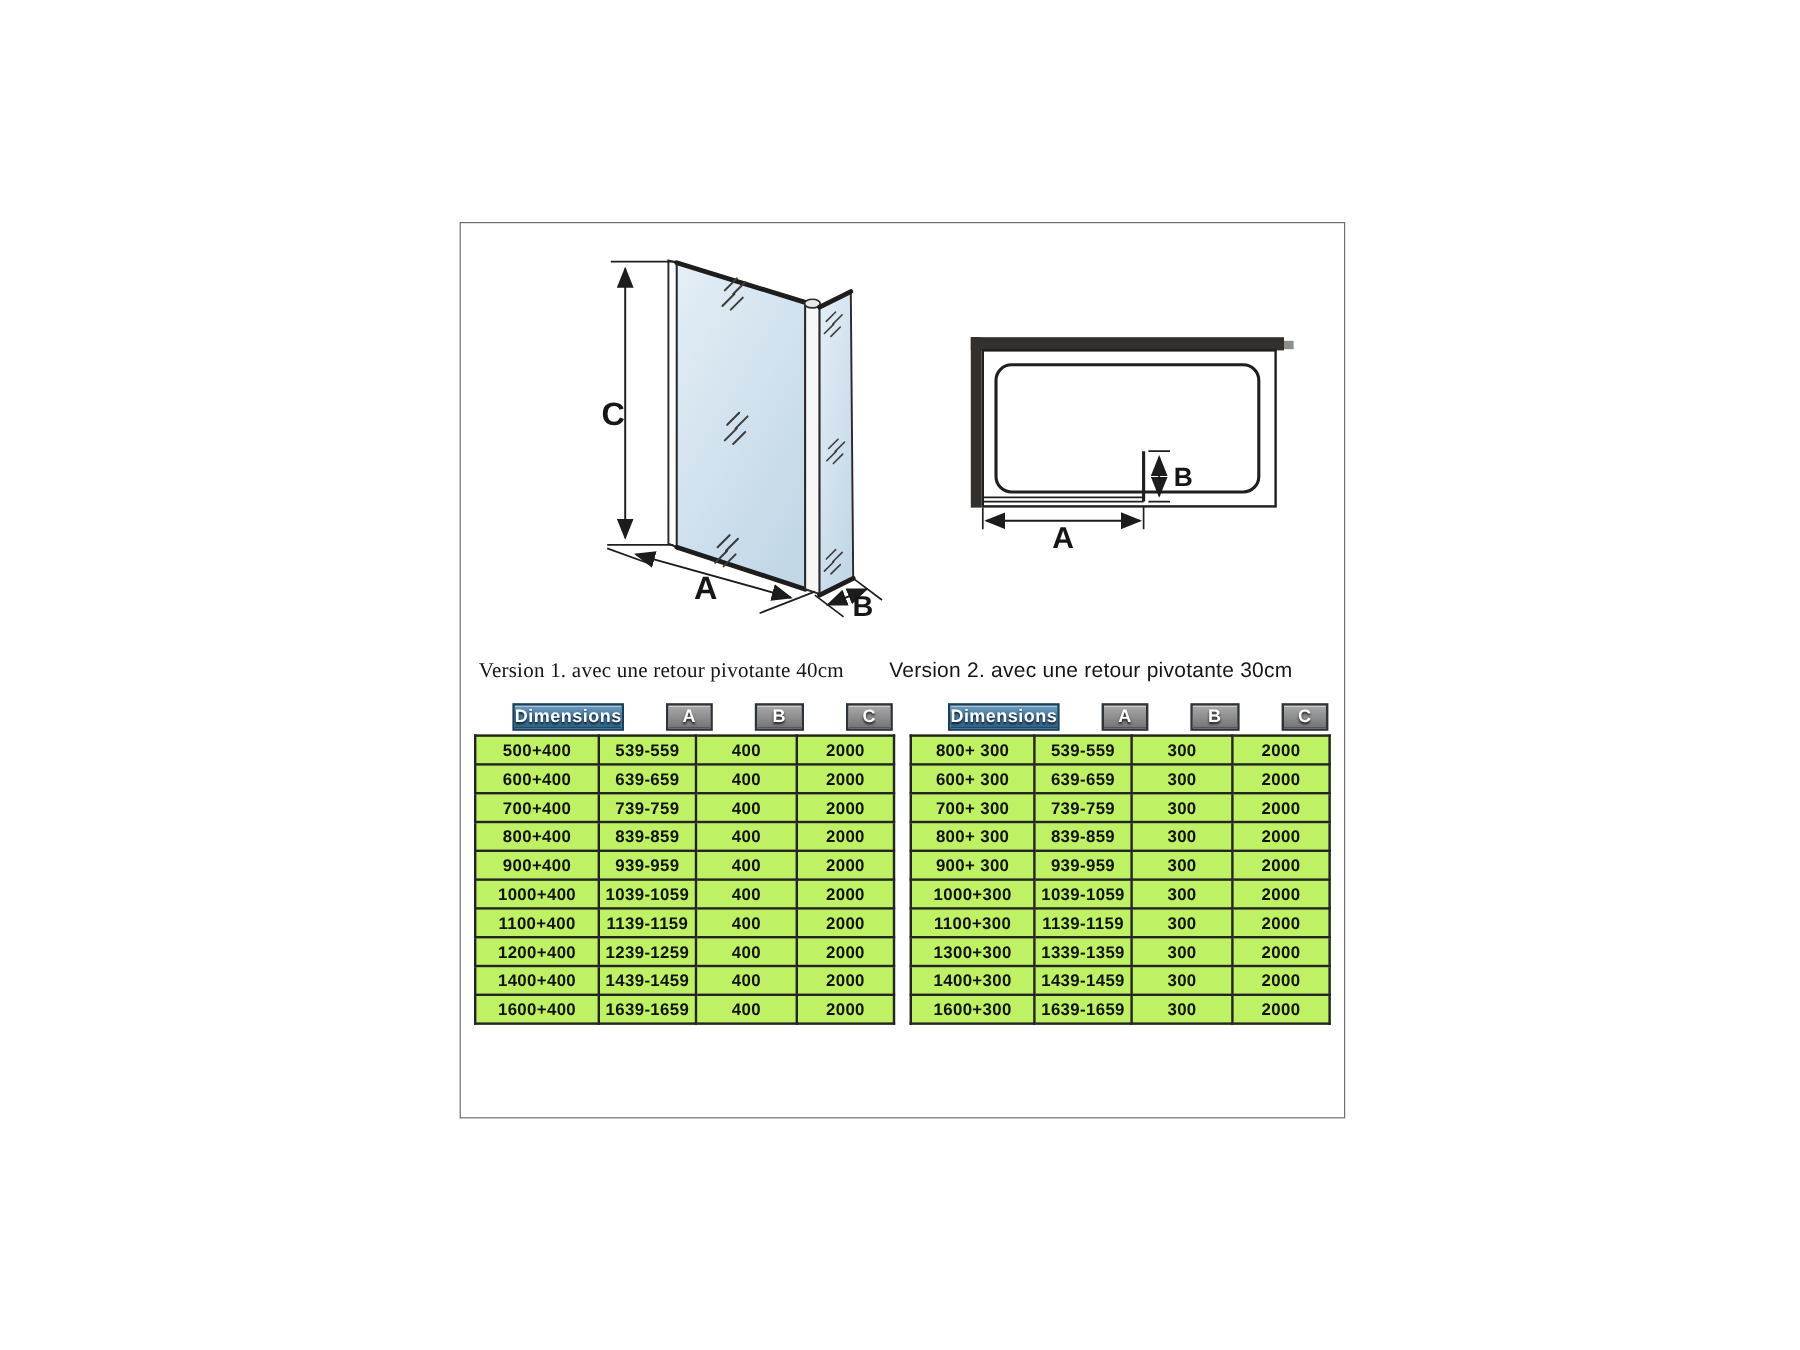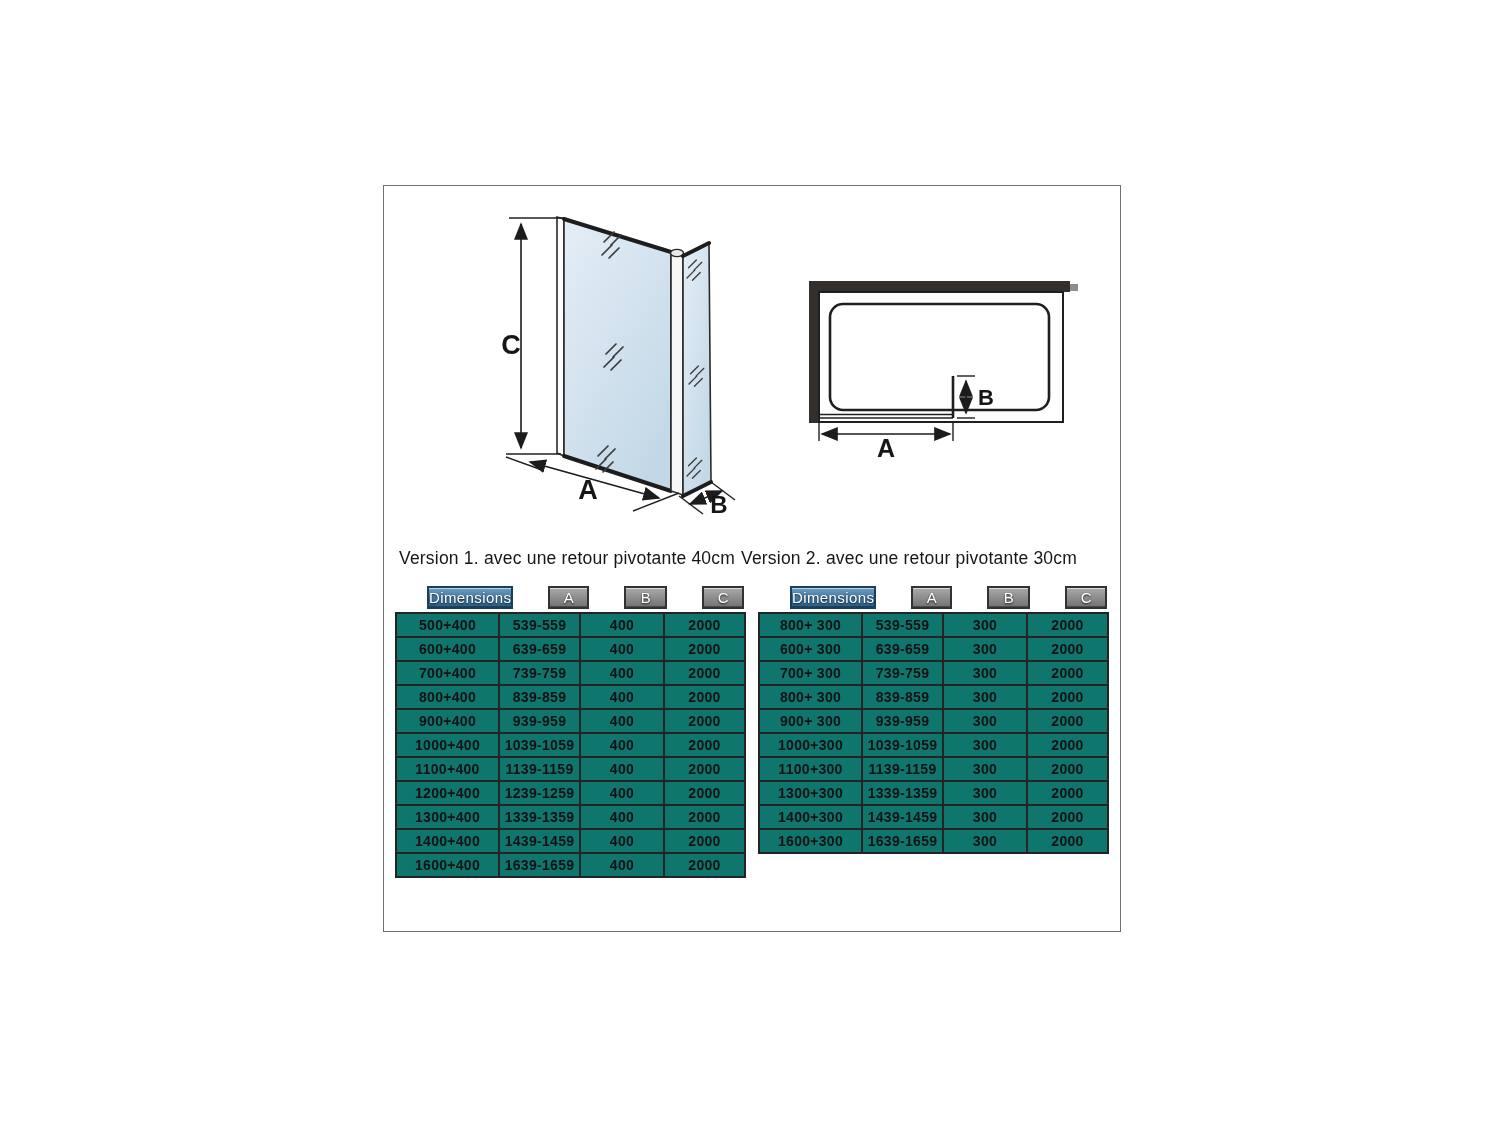--- a/index.html
+++ b/index.html
@@ -11,45 +11,45 @@
     position:absolute; left:383px; top:185px; width:736px; height:745px;
     border:1px solid #6f6f6f; background:#ffffff;
   }
   .diag-left  { position:absolute; left:22px;  top:10px; width:340px; height:330px; }
   .diag-right { position:absolute; left:405px; top:85px; width:320px; height:195px; }
 
   .caption {
     position:absolute; top:362px; font-size:17.5px; color:#161616;
     letter-spacing:0.2px; white-space:nowrap;
   }
-  .caption-1 { left:15px; }
+  .caption-1 { left:15px;font-family:Liberation Serif, serif; }
   .caption-2 { left:357px; }
 
   .dtable { position:absolute; top:400px; width:349px; }
   .dtable-1 { left:11px; }
   .dtable-2 { left:374px; }
 
   .thead { display:flex; gap:3px; height:23px; margin-bottom:3px; }
   .th {
     box-sizing:border-box; display:flex; align-items:center; justify-content:center;
-    color:#ffffff; font-size:15px; font-weight:400; letter-spacing:0.4px;
+    color:#ffffff; font-size:15px; font-weight:700; letter-spacing:0.4px;
     background:linear-gradient(180deg,#aaaaaa 0%,#8f8f8f 48%,#737373 100%);
     border:2px solid #2f3338;
     box-shadow: inset 0 1px 0 rgba(255,255,255,.55), inset 0 -1px 0 rgba(0,0,0,.35);
     text-shadow: 0 1px 2px rgba(0,0,0,.85);
     margin-left: 32px;
   }
   .th-0 { width:101px;
     background:linear-gradient(180deg,#6f9cbd 0%,#447ca6 48%,#2d6088 100%);
     border-color:#16405c; }
   .th-1 { width:78px; }
   .th-2 { width:82px; }
   .th-3 { width:79px; }
 
-  table.data { border-collapse:collapse; table-layout:fixed; width:349px; background:#0f766e; }
+  table.data { border-collapse:collapse; table-layout:fixed; width:349px; background:#bef264; }
   table.data td {
     border:2px solid #242424; height:22px; padding:0;
     font-size:14px; font-weight:700; color:#121212; text-align:center;
     letter-spacing:0.3px; overflow:hidden; white-space:nowrap;
   }
 
   
   .wall        { fill:#332f2d; stroke:none; }
   .wall-tab    { fill:#8d8d8d; stroke:none; }
   .tub-outer   { fill:#ffffff; stroke:#1f1f1f; stroke-width:2; }
@@ -223,26 +223,20 @@
               <td>400</td>
               <td>2000</td>
             </tr>
             <tr>
               <td>1200+400</td>
               <td>1239-1259</td>
               <td>400</td>
               <td>2000</td>
             </tr>
             <tr>
-              <td>1300+400</td>
-              <td>1339-1359</td>
-              <td>400</td>
-              <td>2000</td>
-            </tr>
-            <tr>
               <td>1400+400</td>
               <td>1439-1459</td>
               <td>400</td>
               <td>2000</td>
             </tr>
             <tr>
               <td>1600+400</td>
               <td>1639-1659</td>
               <td>400</td>
               <td>2000</td>

